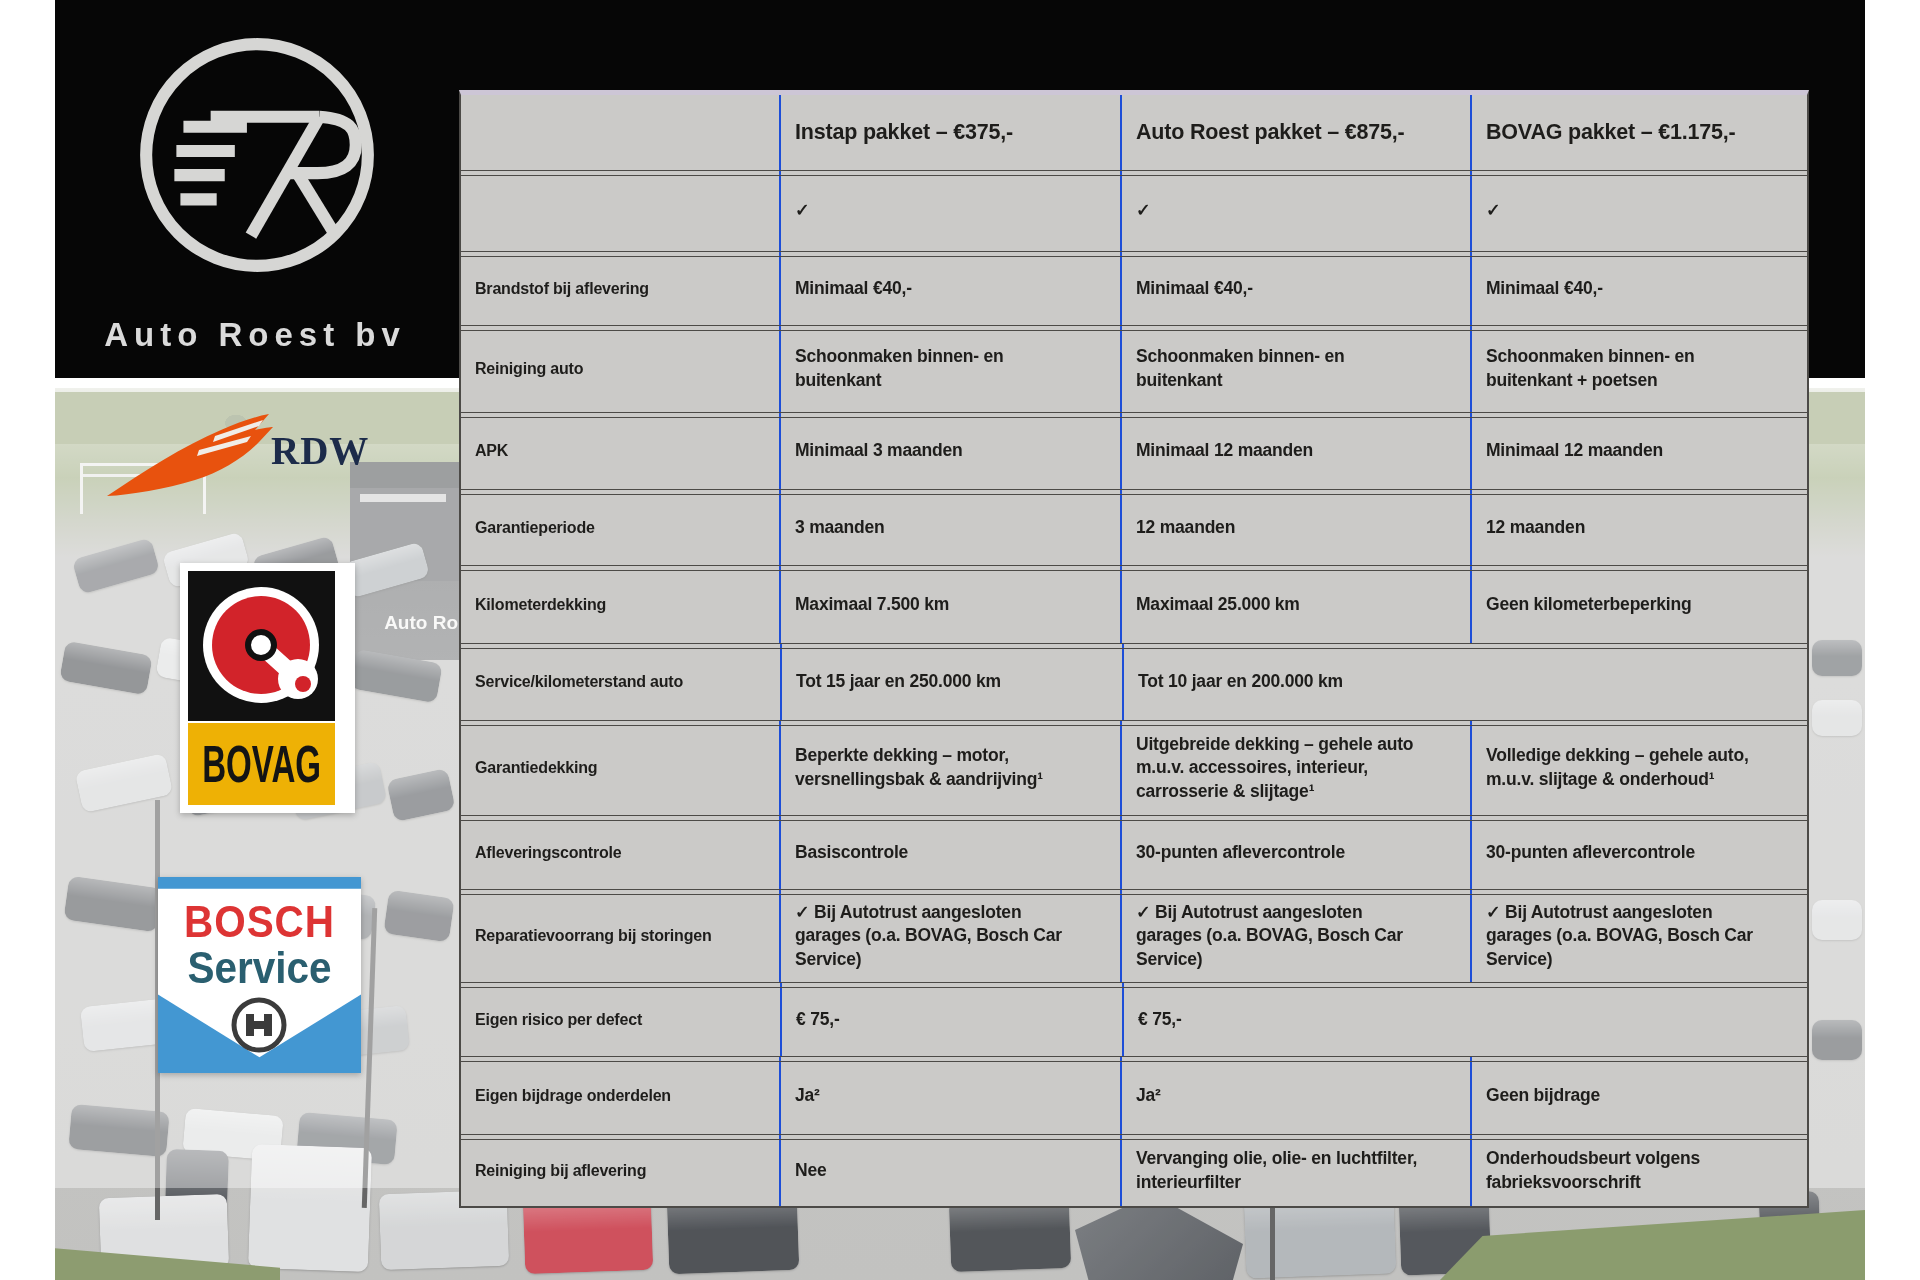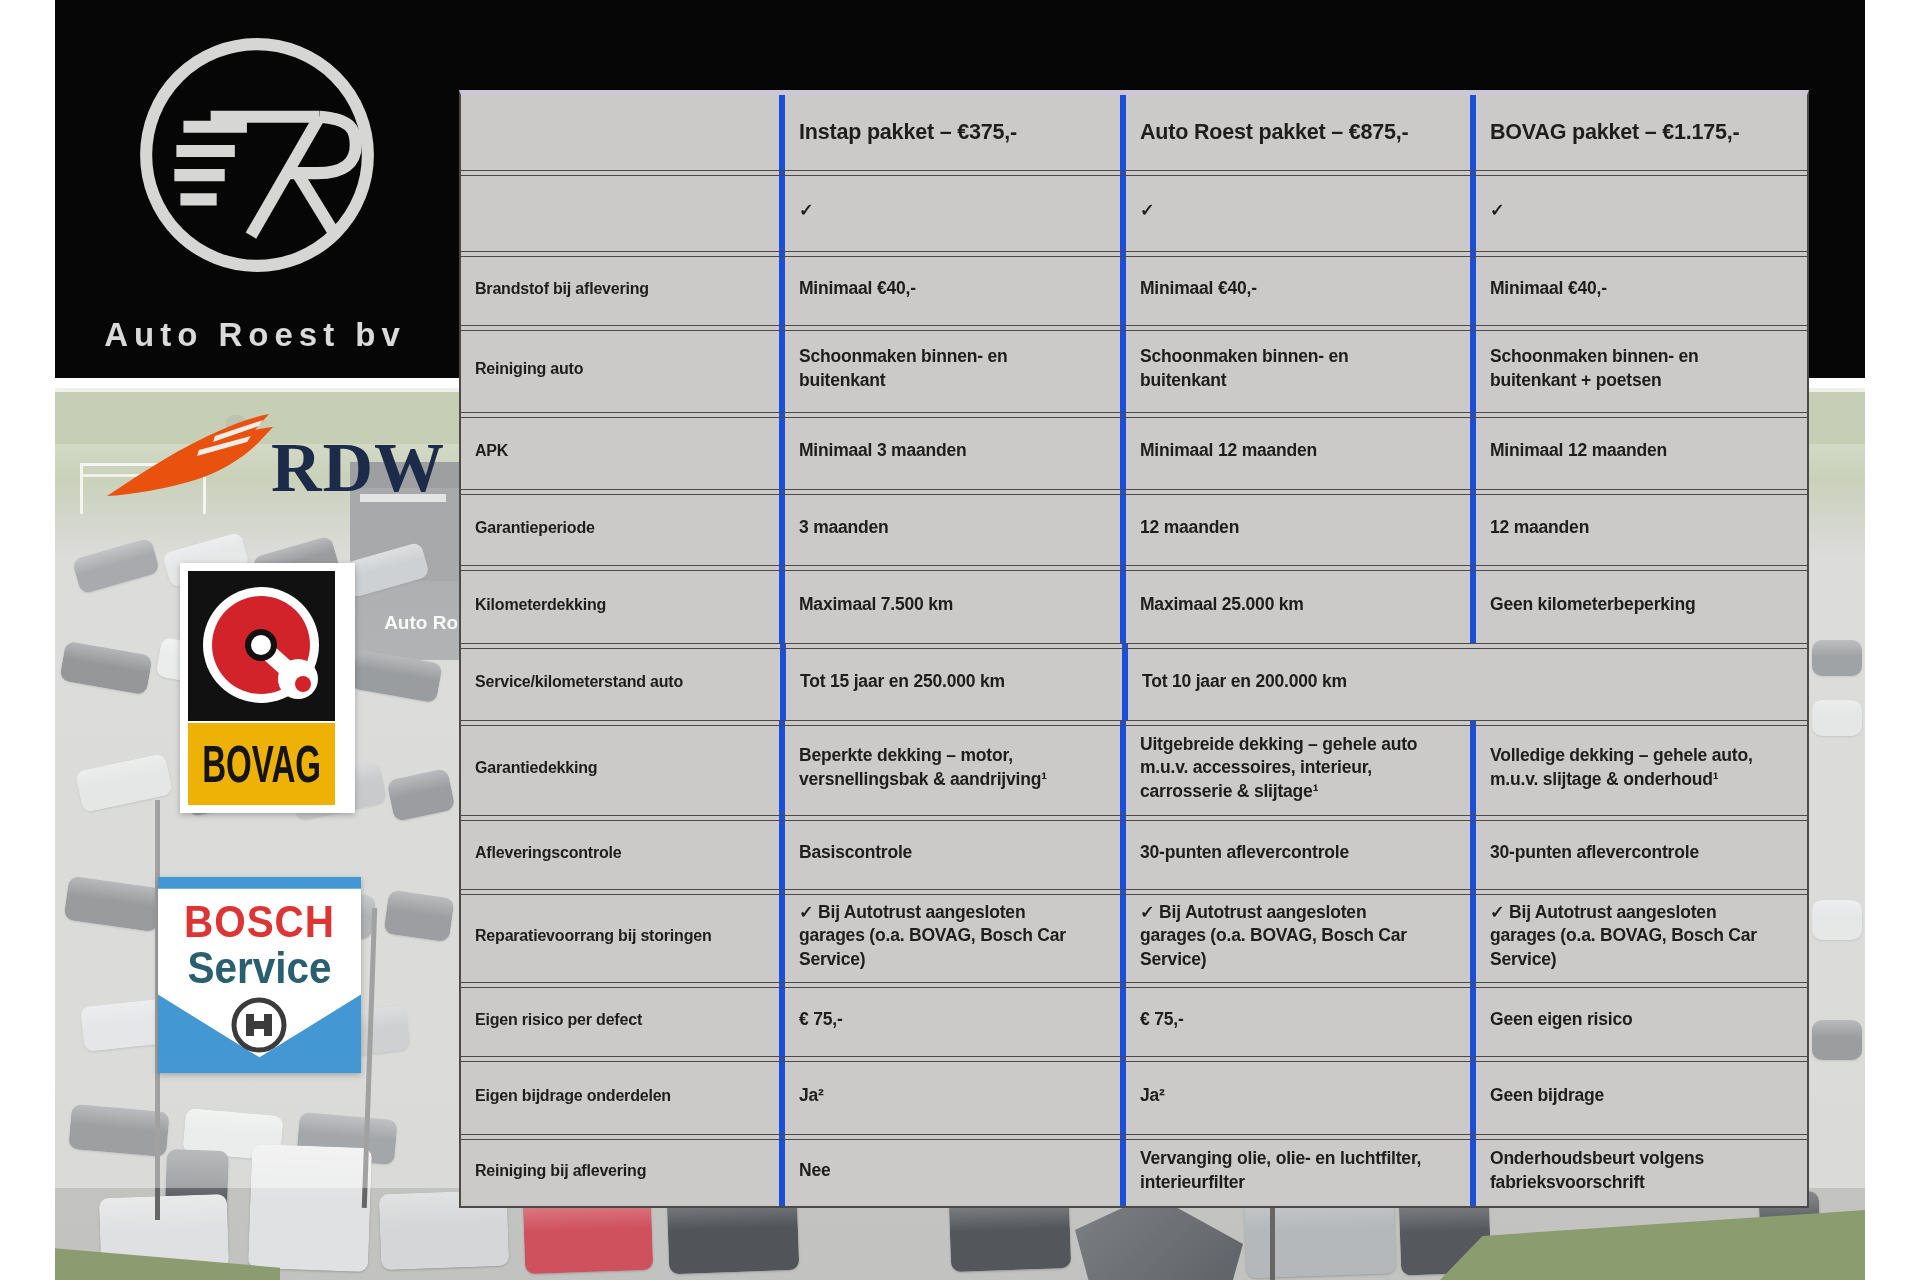--- a/index.html
+++ b/index.html
@@ -36,21 +36,21 @@
   .wash{position:absolute;left:55px;top:388px;width:1810px;height:800px;background:rgba(255,255,255,.52);}
   .wash2{position:absolute;left:55px;top:1188px;width:1810px;height:92px;background:rgba(255,255,255,.22);}
   
   .blackbox{position:absolute;left:55px;top:0;width:1810px;height:378px;background:#060606;}
   .ar-logo{position:absolute;left:128px;top:26px;width:258px;height:258px;}
   .ar-name{position:absolute;left:80px;top:316px;width:350px;text-align:center;color:#dadada;
            font-size:33px;font-weight:bold;letter-spacing:6px;white-space:nowrap;}
   
   .rdw{position:absolute;left:103px;top:410px;width:300px;height:100px;}
   .rdw-text{position:absolute;left:168px;top:18px;font-family:"Liberation Serif",serif;
-            font-weight:bold;font-size:70px;color:#1c2b4a;letter-spacing:1px;}
+            font-weight:bold;font-size:39px;color:#1c2b4a;letter-spacing:1px;}
   .bovag{position:absolute;left:180px;top:563px;width:163px;height:250px;background:#ffffff;
          box-shadow:0 2px 6px rgba(0,0,0,.25);padding-left:12px;}
   .bovag-top{position:absolute;left:8px;top:8px;width:147px;height:150px;background:#111111;}
   .bovag-band{position:absolute;left:8px;top:160px;width:147px;height:82px;background:#eeb105;
               display:flex;align-items:center;justify-content:center;}
   .bovag-band span{font-size:46px;font-weight:bold;color:#141414;transform:scale(.72,1.12);letter-spacing:0px;}
   .bosch{position:absolute;left:158px;top:877px;width:203px;height:196px;background:#4397d2;
          box-shadow:0 2px 6px rgba(0,0,0,.25);}
   .bosch-banner{position:absolute;inset:0;background:#ffffff;
                 clip-path:polygon(0 6%,100% 6%,100% 60%,50% 92%,0 60%);}
@@ -64,21 +64,21 @@
        border-top:5px solid #cdc6d6;border-left:2px solid #4c4a47;border-right:2px solid #4c4a47;
        border-bottom:2px solid #4c4a47;box-sizing:border-box;}
   .tr{display:flex;position:relative;}
   .tr + .tr{border-top:1px solid #4c4a47;}
   .tr + .tr::before{content:"";position:absolute;top:4px;left:0;right:0;height:1px;background:#4c4a47;z-index:1;}
   .td{box-sizing:border-box;display:flex;align-items:center;
       padding:4px 38px 4px 14px;font-weight:bold;font-size:17.5px;line-height:1.35;
       color:#1e1d1b;letter-spacing:-0.2px;}
   .c0{width:319px;padding-right:6px;font-size:16px;}
   .c1{width:342px;}.c2{width:351px;}.c3{width:338px;}
-  .td.c1,.td.c2,.td.c3{border-left:6px solid #1d4ed8;}
+  .td.c1,.td.c2,.td.c3{border-left:2px solid #1d4ed8;}
   .hd .td{font-size:21.5px;padding-right:8px;}
 </style>
 </head>
 <body>
 
 <div class="stage">
 
   <div class="photo">
     <div class="treeline"></div>
     <div class="gantry">
@@ -253,21 +253,20 @@
     <div class="tr" style="height:92px">
       <div class="td c0">Reparatievoorrang bij storingen</div>
       <div class="td c1">✓ Bij Autotrust aangesloten garages (o.a. BOVAG, Bosch Car Service)</div>
       <div class="td c2">✓ Bij Autotrust aangesloten garages (o.a. BOVAG, Bosch Car Service)</div>
       <div class="td c3">✓ Bij Autotrust aangesloten garages (o.a. BOVAG, Bosch Car Service)</div>
     </div>
     <div class="tr" style="height:73px">
       <div class="td c0">Eigen risico per defect</div>
       <div class="td c1">€ 75,-</div>
       <div class="td c2">€ 75,-</div>
-      <div class="td c3">Geen eigen risico</div>
     </div>
     <div class="tr" style="height:77px">
       <div class="td c0">Eigen bijdrage onderdelen</div>
       <div class="td c1">Ja²</div>
       <div class="td c2">Ja²</div>
       <div class="td c3">Geen bijdrage</div>
     </div>
     <div class="tr" style="height:71px">
       <div class="td c0">Reiniging bij aflevering</div>
       <div class="td c1">Nee</div>

